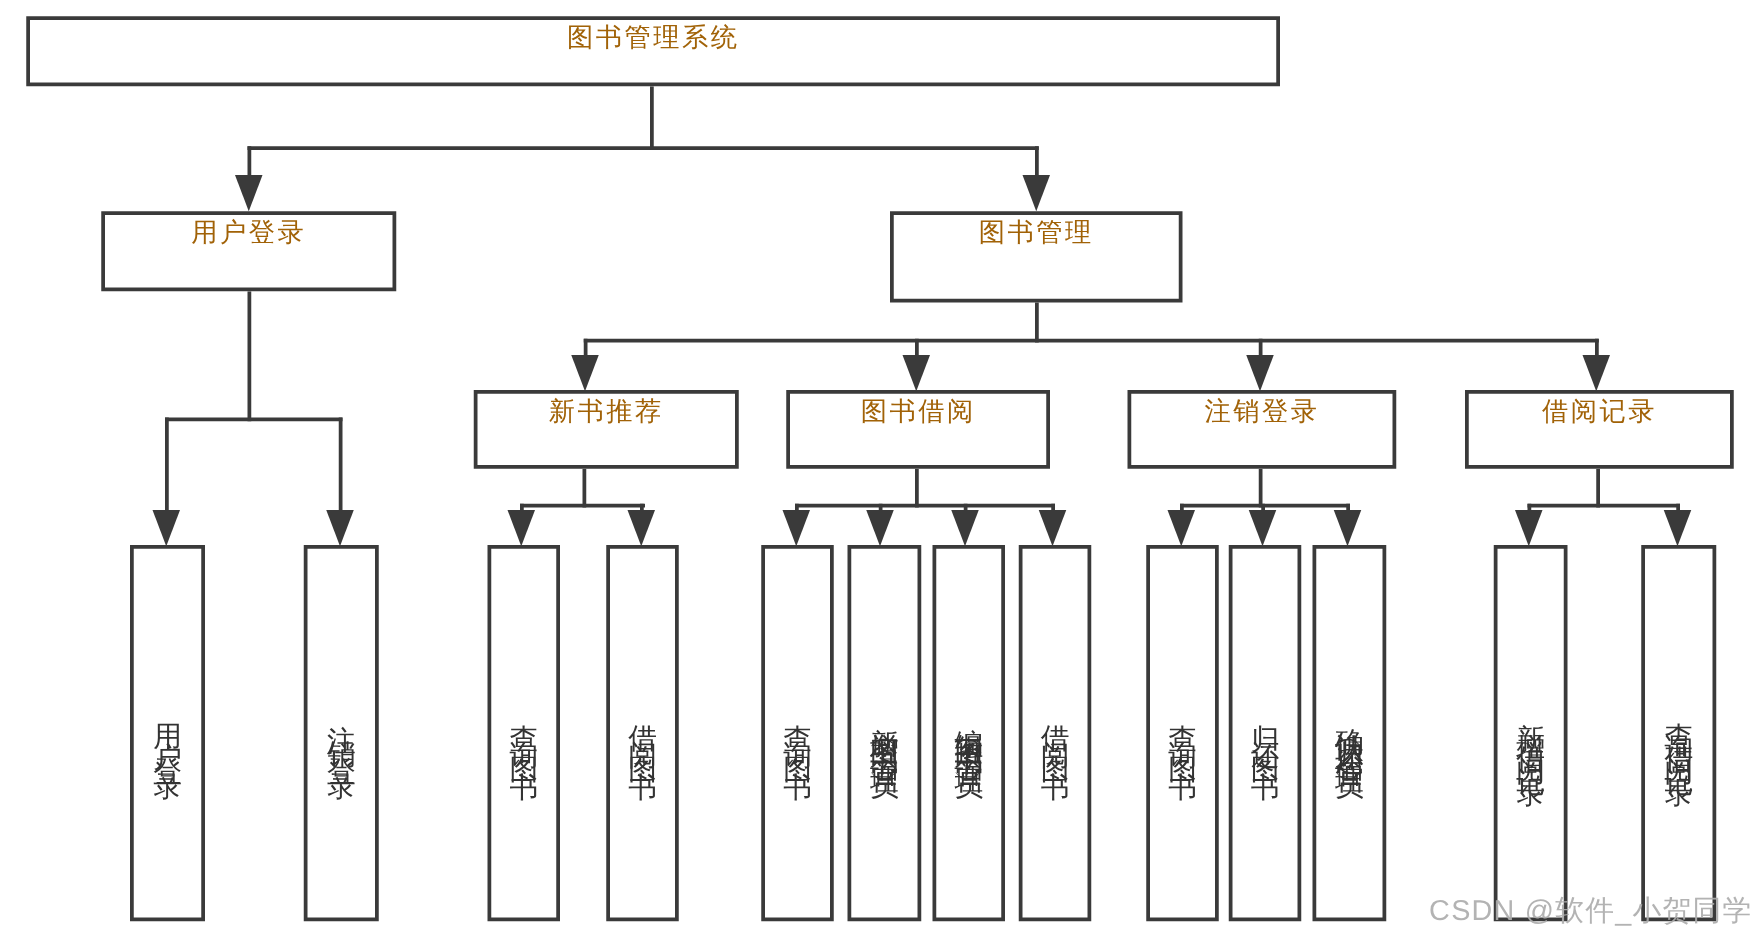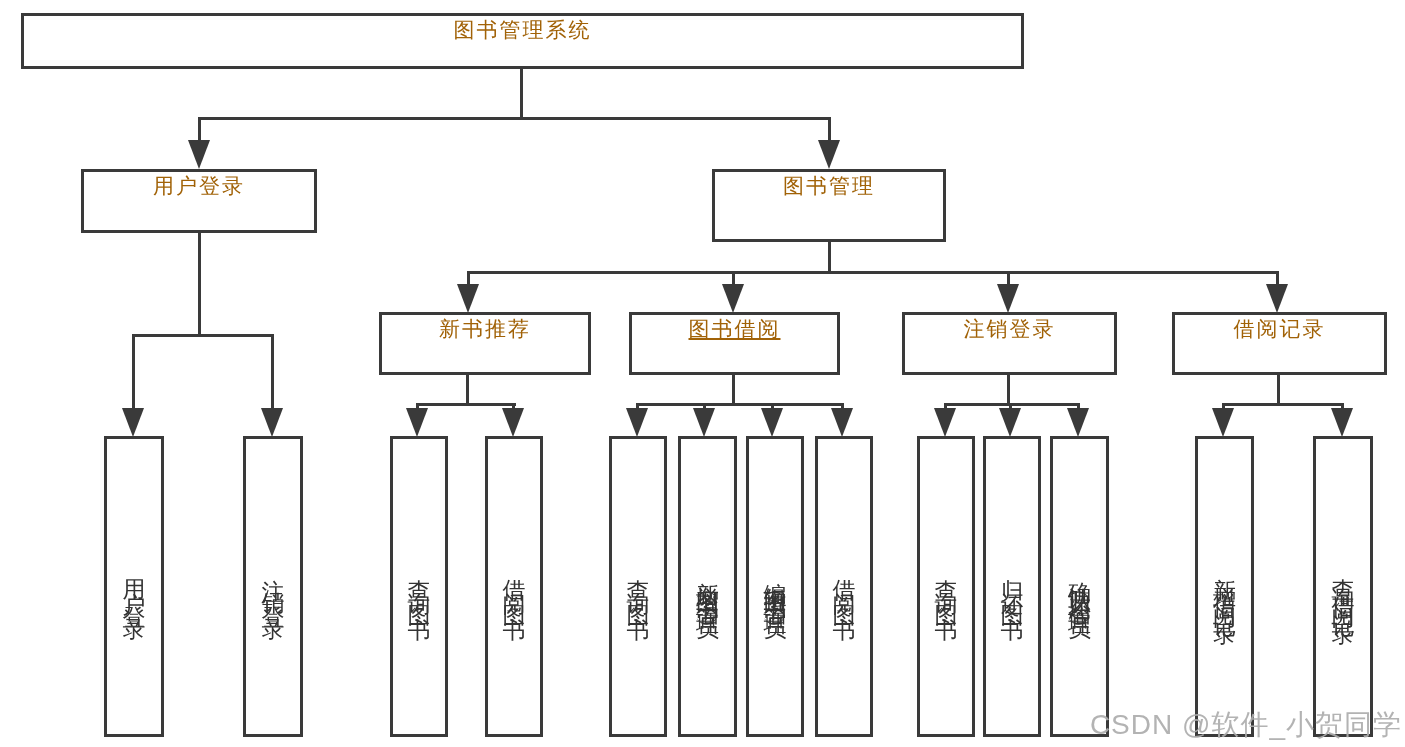--- a/index.html
+++ b/index.html
@@ -27,21 +27,21 @@
   .hline, .vline { position:absolute; background:#3a3a3a; z-index:1; }
   .hline { height:3px; }
   .vline { width:3px; }
   .arr {
     position:absolute; width:0; height:0; z-index:1;
     border-left:11px solid transparent; border-right:11px solid transparent;
     border-top:29px solid #3a3a3a;
   }
   .watermark {
     position:absolute; right:3px; bottom:3px; z-index:3;
-    font-size:28px; color:rgba(173,173,173,0.92); letter-spacing:1px;
+    font-size:23px; color:rgba(173,173,173,0.92); letter-spacing:1px;
   }
 </style>
 </head>
 <body>
 
 <div id="canvas">
 
   <div class="node" style="left:21px; top:13px; width:1003px; height:56px;">
     <span>图书管理系统</span>
   </div>
@@ -74,21 +74,21 @@
   <div class="vline" style="left:732px;  top:271px; height:16px;"></div>
   <div class="arr" style="left:722px;  top:284px;"></div>
   <div class="vline" style="left:1007px; top:271px; height:16px;"></div>
   <div class="arr" style="left:997px;  top:284px;"></div>
   <div class="vline" style="left:1276px; top:271px; height:16px;"></div>
   <div class="arr" style="left:1266px; top:284px;"></div>
 
   <div class="node" style="left:363px; top:312px; width:212px; height:63px;margin-left:16px;">
     <span>新书推荐</span>
   </div>
-  <div class="node" style="left:629px; top:312px; width:211px; height:63px;text-decoration:underline;">
+  <div class="node" style="left:629px; top:312px; width:211px; height:63px;">
     <span>图书借阅</span>
   </div>
   <div class="node" style="left:902px; top:312px; width:215px; height:63px;">
     <span>注销登录</span>
   </div>
   <div class="node" style="left:1172px; top:312px; width:215px; height:63px;">
     <span>借阅记录</span>
   </div>
 
   <div class="vline" style="left:466px; top:375px; height:31px;"></div>

